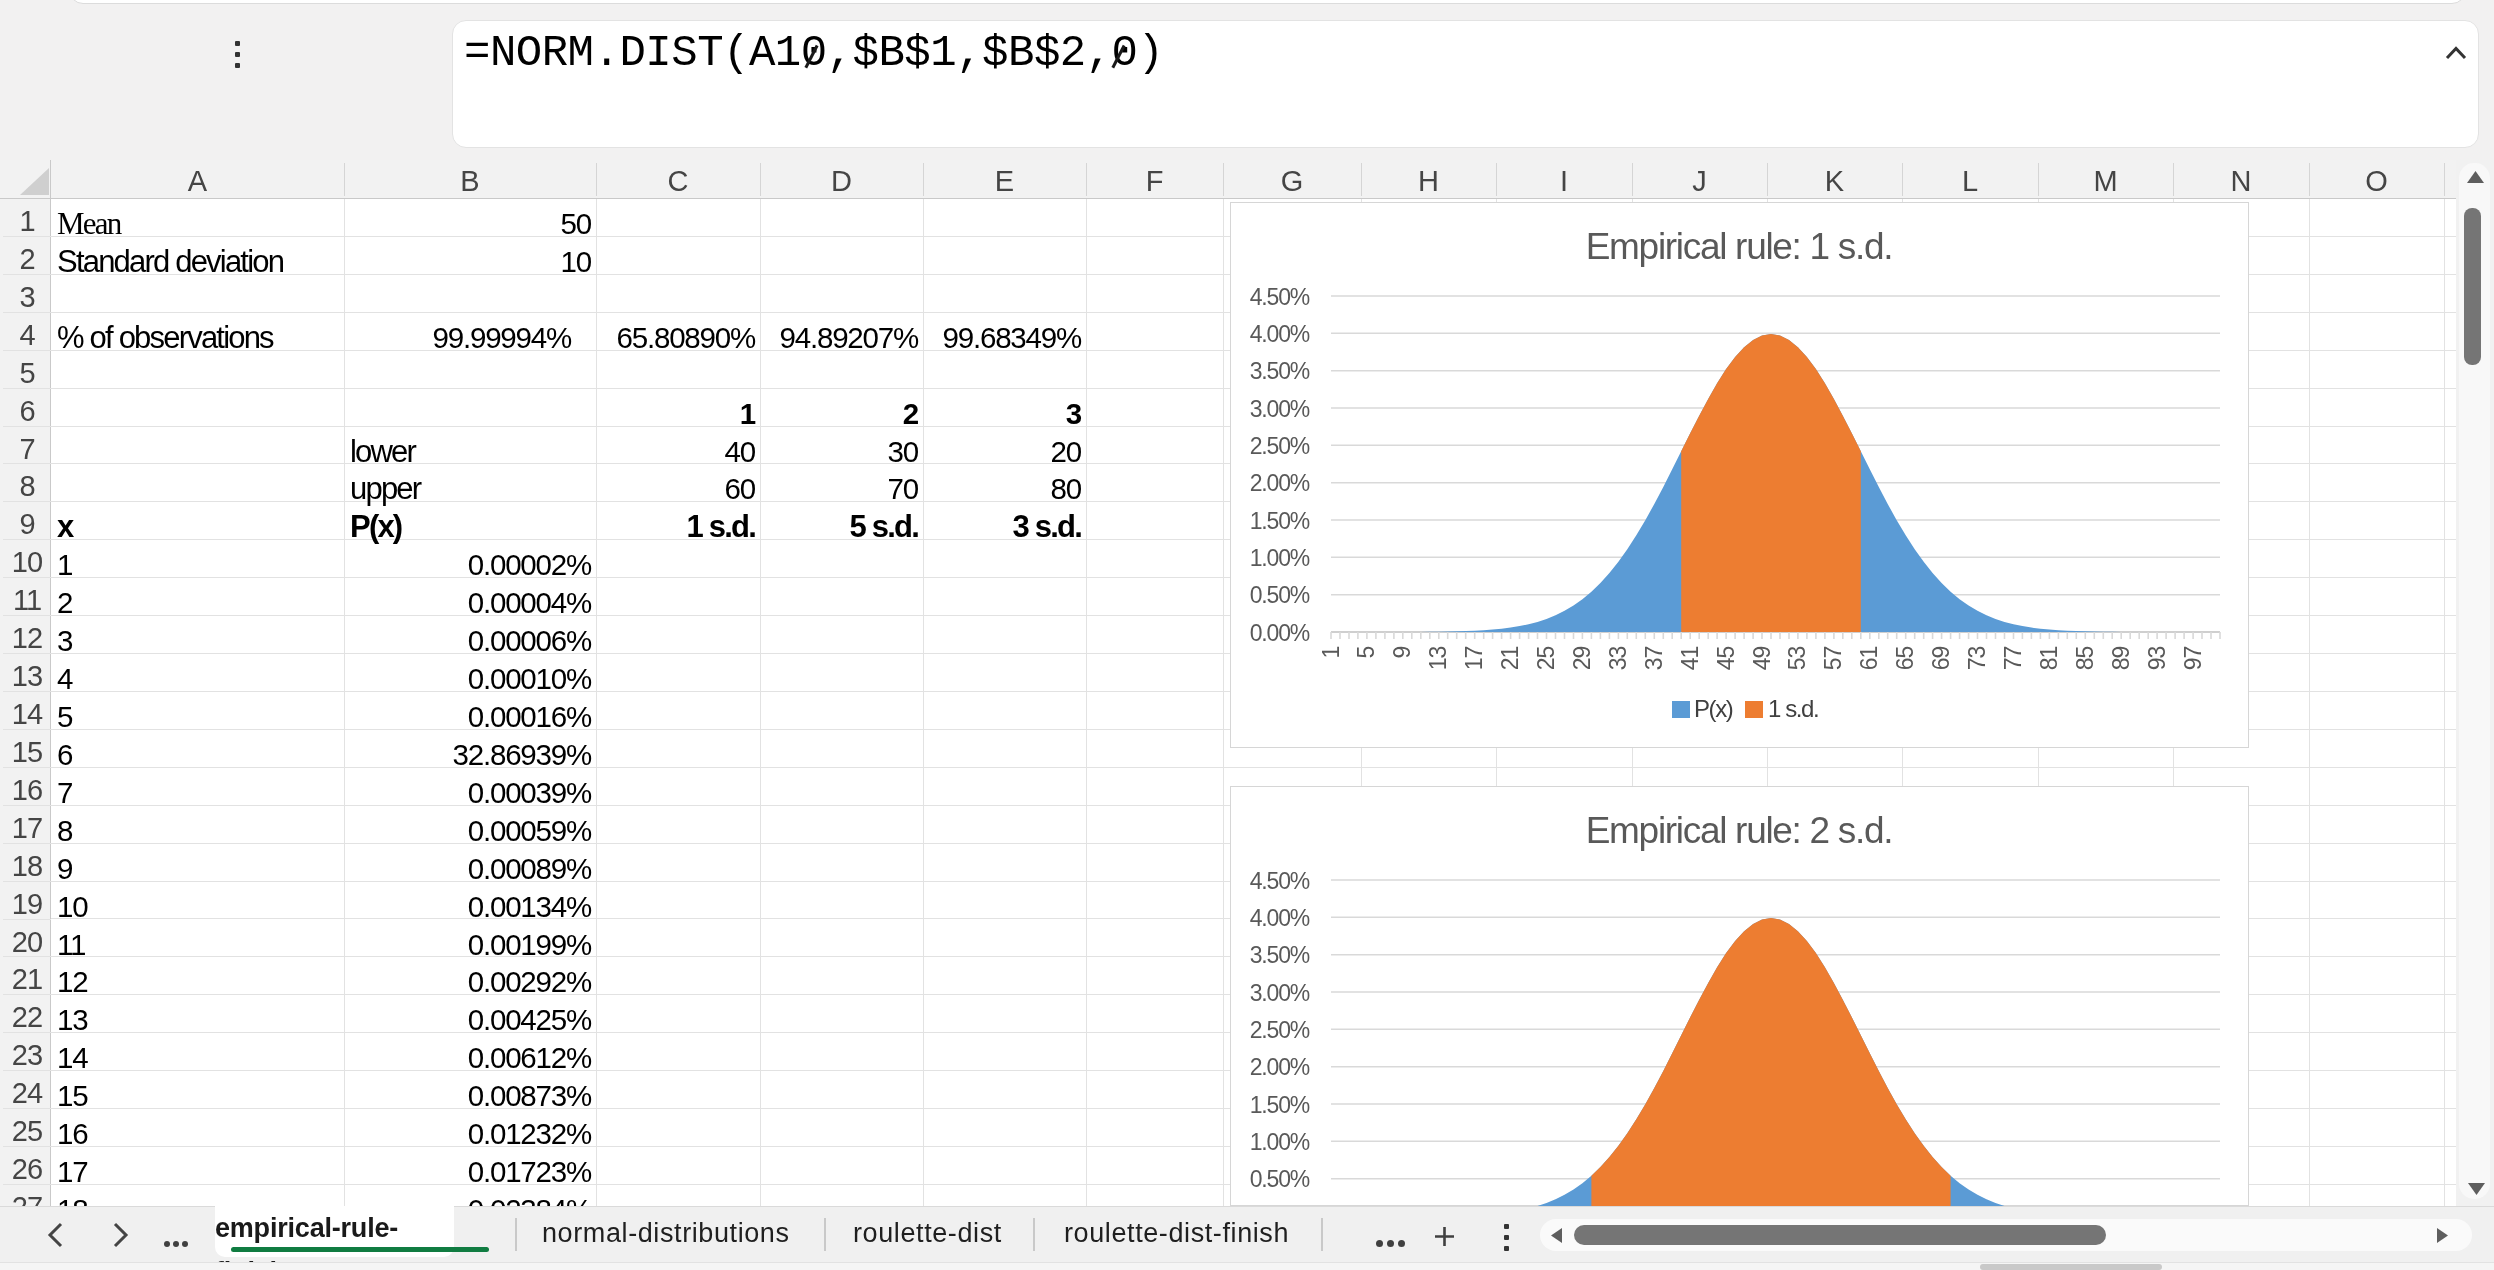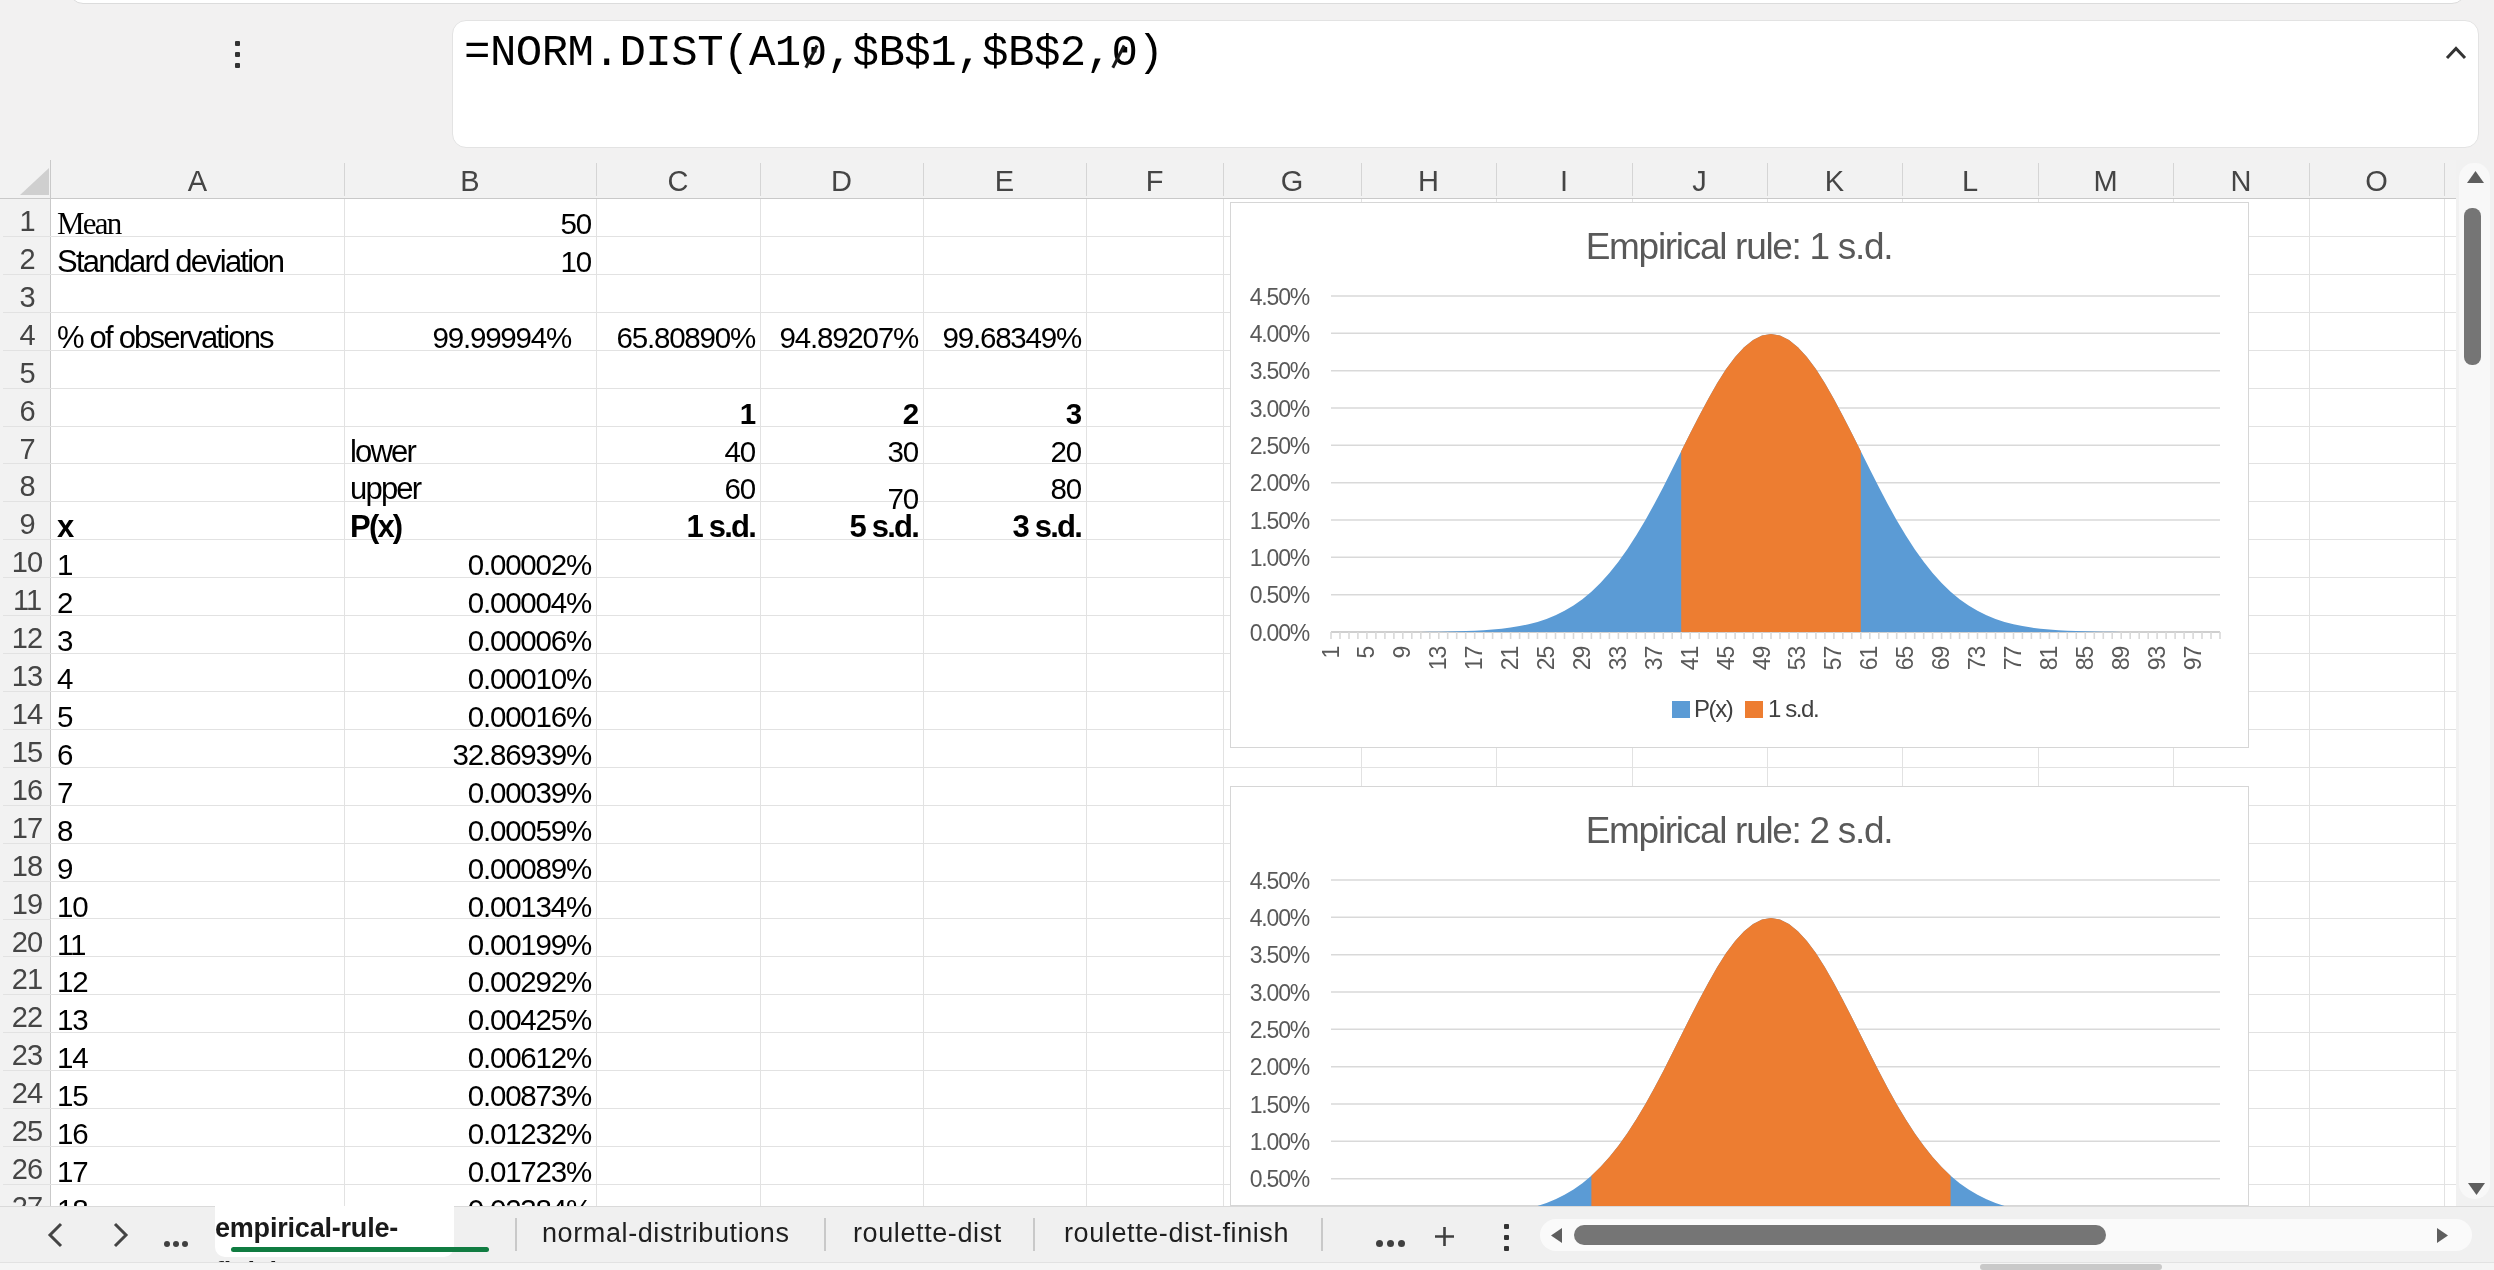--- a/index.html
+++ b/index.html
@@ -191,21 +191,21 @@
       <div class="cell cr num" style="left:929px;top:152.8px;width:152px;">99.68349%</div>
       <div class="cell cr b num" style="left:602px;top:228.6px;width:153px;">1</div>
       <div class="cell cr b num" style="left:766px;top:228.6px;width:152px;">2</div>
       <div class="cell cr b num" style="left:929px;top:228.6px;width:152px;">3</div>
       <div class="cell cl" style="left:350px;top:266.5px;width:241px;">lower</div>
       <div class="cell cr num" style="left:602px;top:266.5px;width:153px;">40</div>
       <div class="cell cr num" style="left:766px;top:266.5px;width:152px;text-align:right;">30</div>
       <div class="cell cr num" style="left:929px;top:266.5px;width:152px;">20</div>
       <div class="cell cl" style="left:350px;top:304.4px;width:241px;">upper</div>
       <div class="cell cr num" style="left:602px;top:304.4px;width:153px;">60</div>
-      <div class="cell cr num" style="left:766px;top:304.4px;width:152px;margin-top:10px;">70</div>
+      <div class="cell cr num" style="left:766px;top:304.4px;width:152px;">70</div>
       <div class="cell cr num" style="left:929px;top:304.4px;width:152px;">80</div>
       <div class="cell cl b" style="left:57px;top:342.4px;width:282px;">x</div>
       <div class="cell cl b" style="left:350px;top:342.4px;width:241px;">P(x)</div>
       <div class="cell cr b" style="left:602px;top:342.4px;width:153px;">1 s.d.</div>
       <div class="cell cr b" style="left:766px;top:342.4px;width:152px;">5 s.d.</div>
       <div class="cell cr b" style="left:929px;top:342.4px;width:152px;">3 s.d.</div>
       <div class="cell cl num" style="left:57px;top:380.3px;width:282px;">1</div>
       <div class="cell cr num" style="left:350px;top:380.3px;width:241px;">0.00002%</div>
       <div class="cell cl num" style="left:57px;top:418.2px;width:282px;">2</div>
       <div class="cell cr num" style="left:350px;top:418.2px;width:241px;">0.00004%</div>

